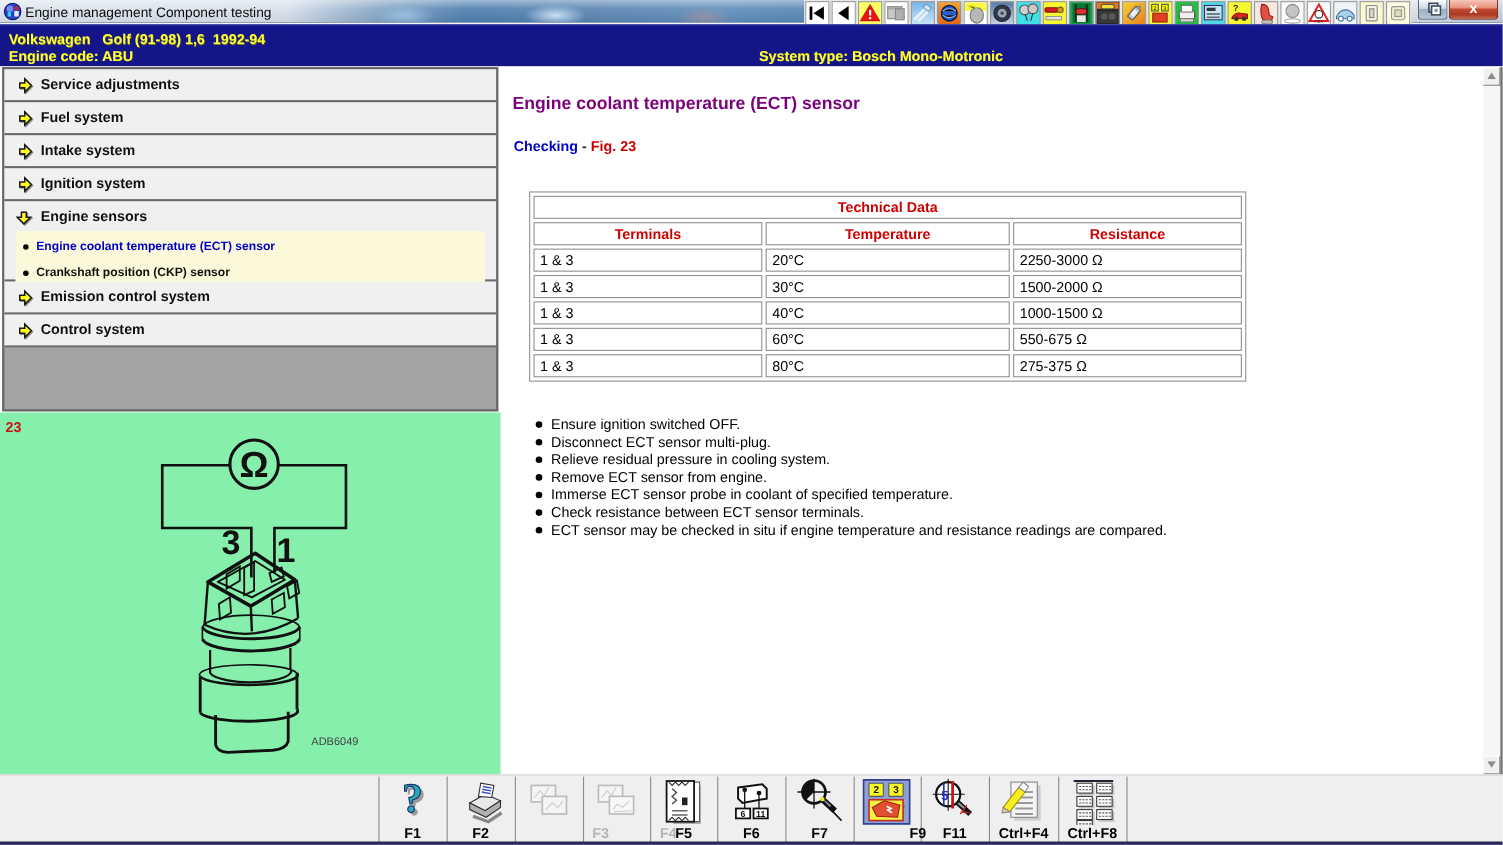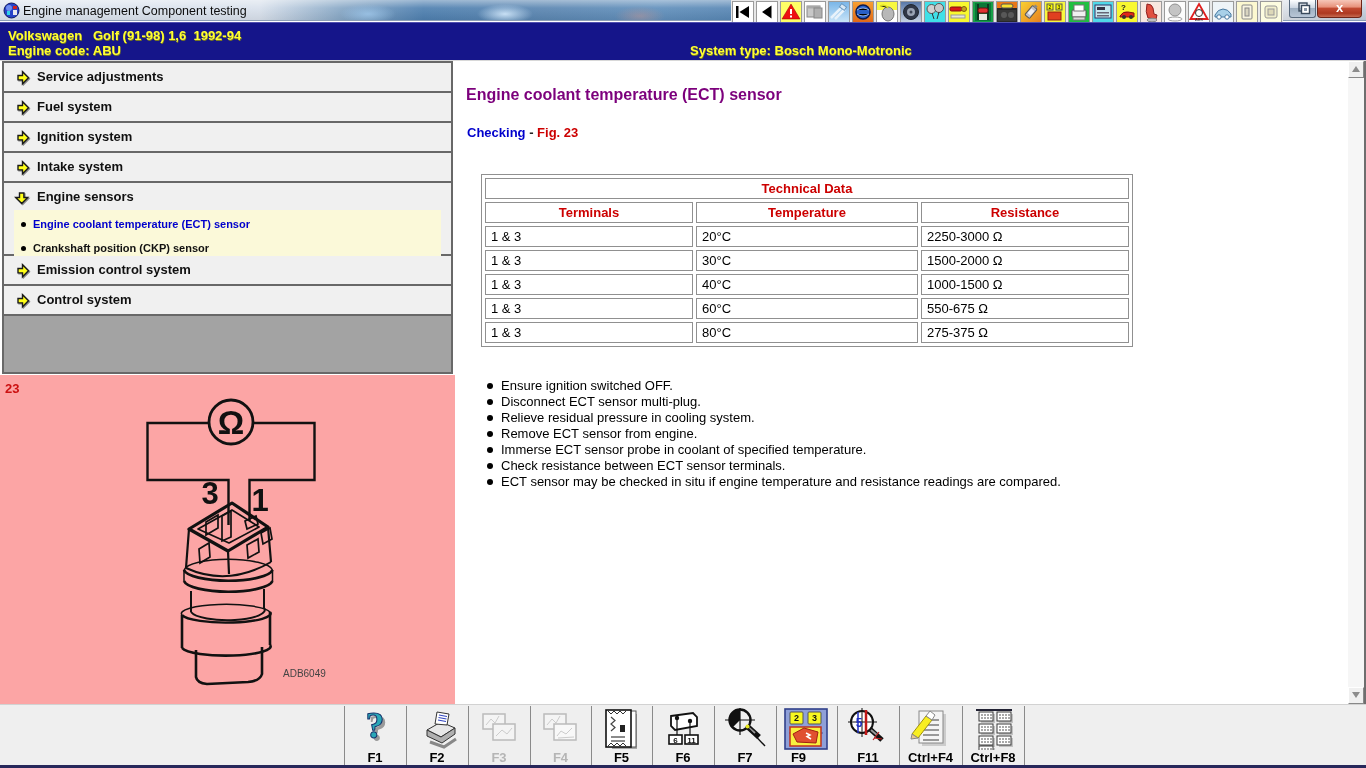--- a/index.html
+++ b/index.html
@@ -35,21 +35,21 @@
 .hdr { position:relative; height:30px; background:#f0f0f0; border-bottom:2px solid #686868;
   }
 .hdr .txt { position:absolute; left:33px; top:6px; font-size:13px; font-weight:bold; color:#101010; }
 .hdr svg { position:absolute; left:12px; top:7px; }
 #sensors { position:relative; background:#f0f0f0; border-bottom:2px solid #686868; height:73px; }
 #sensors .txt { position:absolute; left:33px; top:6px; font-size:13px; font-weight:bold; color:#101010; }
 #sensors svg.ar { position:absolute; left:10px; top:8px; }
 #ybox { position:absolute; left:10px; top:27px; width:427px; height:50px; background:#fbf9d9; }
 .itm { position:absolute; left:6px; font-size:11px; font-weight:bold; white-space:pre; line-height:14px; padding-left:13px; }
 .itm:before { content:""; position:absolute; left:1px; top:5px; width:5px; height:5px; border-radius:50%; background:#000; }
-#fig { position:absolute; left:0; top:375px; width:455px; height:329px; background:#fca5a5; }
+#fig { position:absolute; left:0; top:375px; width:455px; height:329px; background:#86efac; }
 #fig .num { position:absolute; left:5px; top:6px; color:#cc1111; font-weight:bold; font-size:13px; }
 #main { position:absolute; left:456px; top:61px; width:892px; height:643px; background:#fff; }
 #mtitle { position:absolute; left:10px; top:25px; font-size:16px; font-weight:bold; color:#7c007c; }
 #mcheck { position:absolute; left:11px; top:64px; font-size:13px; font-weight:bold; }
 #mcheck .b { color:#0000cc; } #mcheck .d { color:#222; } #mcheck .r { color:#cc0000; }
 table { border-collapse:separate; border-spacing:3px; position:absolute; left:10px; top:113px;
   border:1px solid #909090; background:#fff;margin-left:15px; }
 td { border:1px solid #909090; height:21px; font-size:13px; padding:0 0 0 5px; color:#000;
   vertical-align:middle; }
 td.hd { text-align:center; font-weight:bold; color:#cc0000; padding:0; }
@@ -59,21 +59,21 @@
   border-radius:50%; background:#000; }
 #sbar { position:absolute; left:1348px; top:61px; width:17px; height:643px; background:#f6f6f6; }
 .sbtn { position:absolute; left:0; width:16px; height:17px; background:#f0f0f0;
   border:1px solid #fff; border-right-color:#888; border-bottom-color:#888; }
 .sbtn svg { display:block; margin:4px auto 0; }
 #rborder { position:absolute; left:1364px; top:61px; width:2px; height:643px; background:#6e6e6e; }
 #tbar { position:absolute; left:0; top:704px; width:1366px; height:62px; background:#efefef;
   border-top:1px solid #d2d2d2; }
 .sep { position:absolute; top:1px; width:1px; height:60px; background:#8a8a8a; }
 .flbl { position:absolute; top:45px; font-size:13px; font-weight:bold; color:#000; text-align:center; }
-.flbl.dis { color:#b5b5b5; }
+.flbl.dis { color:#b5b5b5;margin-left:47px; }
 .ficon { position:absolute; top:3px; }
 #bline { position:absolute; left:0; top:765px; width:1366px; height:3px; background:#27275a; }
 </style>
 </head>
 <body>
 <div id="w">
 
   <div id="titlebar">
     <svg id="appicon" viewBox="0 0 17 17">
       <circle cx="8.5" cy="8.5" r="7.5" fill="#2742c8" stroke="#101a60"></circle>
@@ -232,28 +232,28 @@
           <path d="M3 6.5 h4.5 v-3.8 l6 6 -6 6 v-3.8 h-4.5 z" fill="#888" stroke="#888" stroke-width="1.4"></path>
           <path d="M2 5.5 h4.5 v-3.8 l6 6 -6 6 v-3.8 h-4.5 z" fill="#ffff19" stroke="#1a1a1a" stroke-width="1.4"></path>
         </svg>
         <div class="txt">Fuel system</div>
       </div>
     <div class="hdr">
         <svg width="15" height="16" viewBox="0 0 15 16">
           <path d="M3 6.5 h4.5 v-3.8 l6 6 -6 6 v-3.8 h-4.5 z" fill="#888" stroke="#888" stroke-width="1.4"></path>
           <path d="M2 5.5 h4.5 v-3.8 l6 6 -6 6 v-3.8 h-4.5 z" fill="#ffff19" stroke="#1a1a1a" stroke-width="1.4"></path>
         </svg>
-        <div class="txt">Ignition system</div>
+        <div class="txt">Intake system</div>
       </div>
     <div class="hdr">
         <svg width="15" height="16" viewBox="0 0 15 16">
           <path d="M3 6.5 h4.5 v-3.8 l6 6 -6 6 v-3.8 h-4.5 z" fill="#888" stroke="#888" stroke-width="1.4"></path>
           <path d="M2 5.5 h4.5 v-3.8 l6 6 -6 6 v-3.8 h-4.5 z" fill="#ffff19" stroke="#1a1a1a" stroke-width="1.4"></path>
         </svg>
-        <div class="txt">Intake system</div>
+        <div class="txt">Ignition system</div>
       </div>
     <div id="sensors">
       <svg class="ar" width="17" height="15" viewBox="0 0 17 15">
           <path d="M6.5 3 v4.5 h-3.8 l6 6 6 -6 h-3.8 v-4.5 z" fill="#888" stroke="#888" stroke-width="1.4"></path>
           <path d="M5.5 2 v4.5 h-3.8 l6 6 6 -6 h-3.8 v-4.5 z" fill="#ffff19" stroke="#1a1a1a" stroke-width="1.4"></path>
         </svg>
       <div class="txt">Engine sensors</div>
       <div id="ybox">
         <div class="itm" style="top:7px; color:#0000cc;">Engine coolant temperature (ECT) sensor</div>
         <div class="itm" style="top:31px; color:#111;">Crankshaft position (CKP) sensor</div>
@@ -451,21 +451,21 @@
 <div class="flbl" style="left:714px; width:62px;">F7</div>
 <div class="ficon" style="left:723px;"><svg width="44" height="42" viewBox="0 0 44 42">
           <circle cx="17" cy="12" r="10.5" fill="none" stroke="#111" stroke-width="2.4"></circle>
           <path d="M17 -2 V 27 M2 12 H 32" stroke="#111" stroke-width="1.2"></path>
           <path d="M17 12 L17 1.5 A10.5 10.5 0 0 0 9.5 19.5 Z" fill="#111"></path>
           <path d="M25 19 L36 29" stroke="#111" stroke-width="5.5"></path>
           <path d="M26 20 L32 25" stroke="#999" stroke-width="2"></path>
           <path d="M23 18 L42 38" stroke="#111" stroke-width="1.4"></path>
           <circle cx="24.5" cy="18.5" r="2" fill="#e8e820"></circle>
         </svg></div>
-<div class="flbl" style="left:768px; width:61px;">F9</div>
+<div class="flbl" style="left:804px; width:61px;">F9</div>
 <div class="ficon" style="left:784px;"><svg width="44" height="42" viewBox="0 0 44 42">
           <rect x="1" y="1" width="42" height="40" fill="#8fa0d8" stroke="#30408a" stroke-width="1.6"></rect>
           <rect x="5" y="24" width="34" height="2" fill="#6a7ab8"></rect>
           <rect x="6" y="4" width="13" height="12" rx="1" fill="#f8f820" stroke="#555"></rect>
           <text x="12.5" y="13" text-anchor="middle" font-size="9" font-weight="bold" fill="#111" font-family="Liberation Sans">2</text>
           <rect x="24" y="4" width="13" height="12" rx="1" fill="#f8f820" stroke="#555"></rect>
           <text x="30.5" y="13" text-anchor="middle" font-size="9" font-weight="bold" fill="#111" font-family="Liberation Sans">3</text>
           <rect x="6" y="19" width="31" height="19" fill="#f8f040" stroke="#c03020" stroke-width="1.5"></rect>
           <path d="M9 26 L20 20 L34 24 L32 35 L13 34 Z" fill="#e05030" stroke="#a02010"></path>
           <path d="M22 25 l4 2 -3 1.5 4 2.5" stroke="#fff" stroke-width="1.5" fill="none"></path>

